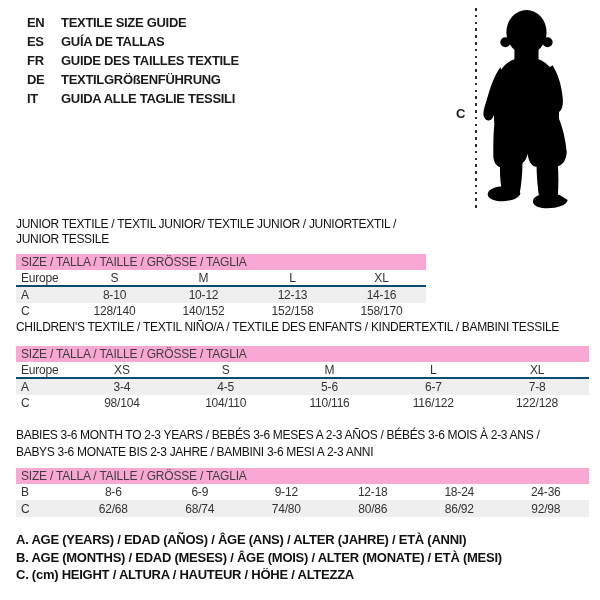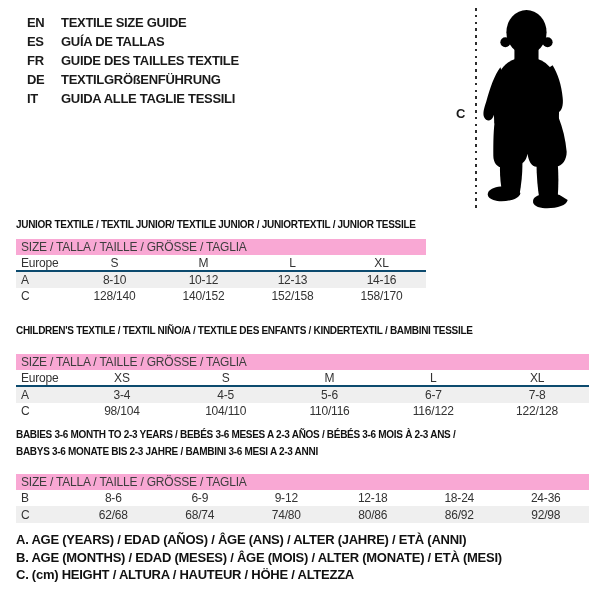--- a/index.html
+++ b/index.html
@@ -26,26 +26,26 @@
     background: repeating-linear-gradient(to bottom, #2d2d2d 0px, #2d2d2d 2.5px, transparent 2.5px, transparent 6.8px);
   }
   .figure svg { position: absolute; left: 26px; top: 1px; }
 
   
   .section { position: absolute; left: 16px; }
   .sec-1 { top: 217px; width: 410px; }
   .sec-2 { top: 320px; width: 573px; }
   .sec-3 { top: 427px; width: 573px; }
   .tbl-title {
-    font-size: 10px; font-weight: 700; letter-spacing: -0.3px;
+    font-size: 12px; font-weight: 400; letter-spacing: -0.3px;
     line-height: 16px; white-space: pre-line; color: #111;
   }
   .sec-1 .tbl-title { margin-bottom: 7px; line-height: 15px; }
-  .sec-2 .tbl-title { margin-bottom: 12px; line-height: 22px; }
-  .sec-3 .tbl-title { margin-bottom: 14px; line-height: 16.5px; }
+  .sec-2 .tbl-title { margin-bottom: 12px; line-height: 14px; }
+  .sec-3 .tbl-title { margin-bottom: 8px; line-height: 16.5px; }
   .header-bar {
     background: #f9a8d4; color: #3d3d3d;
     font-size: 12px; letter-spacing: -0.2px;
     height: 16px; line-height: 16px; padding-left: 5px;
   }
   table.size-table { border-collapse: collapse; table-layout: fixed; width: 100%; }
   table.size-table td {
     font-size: 12px; letter-spacing: -0.2px; color: #333;
     height: 16.4px; text-align: center; vertical-align: middle;
     padding: 0; white-space: nowrap;

